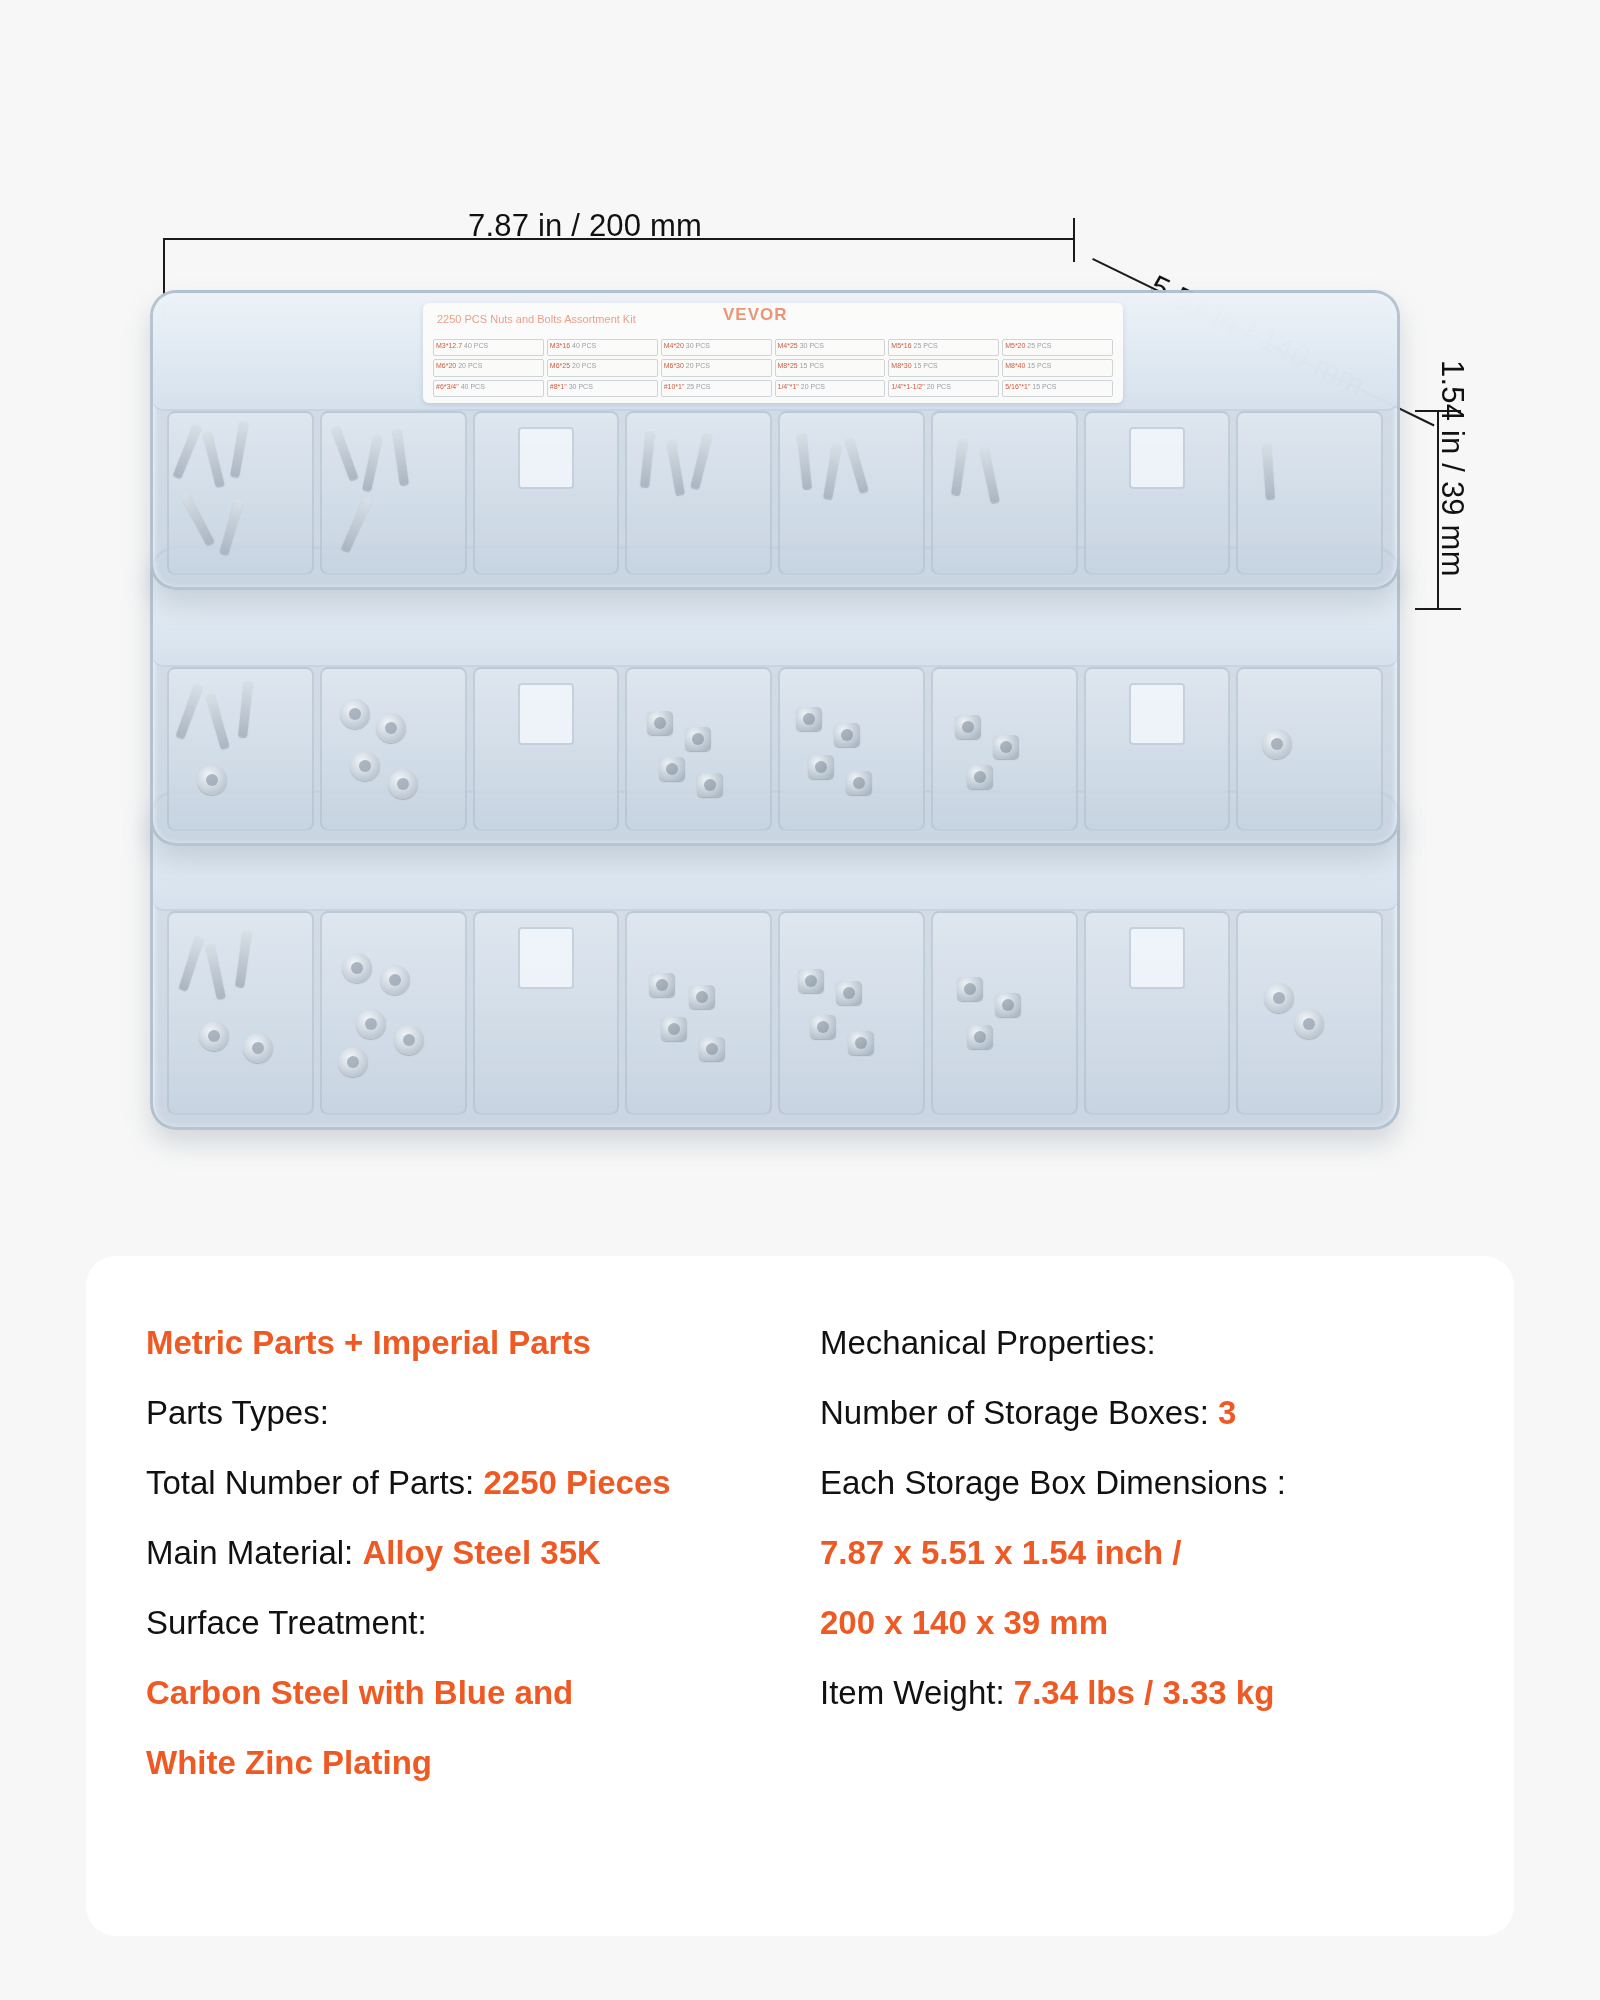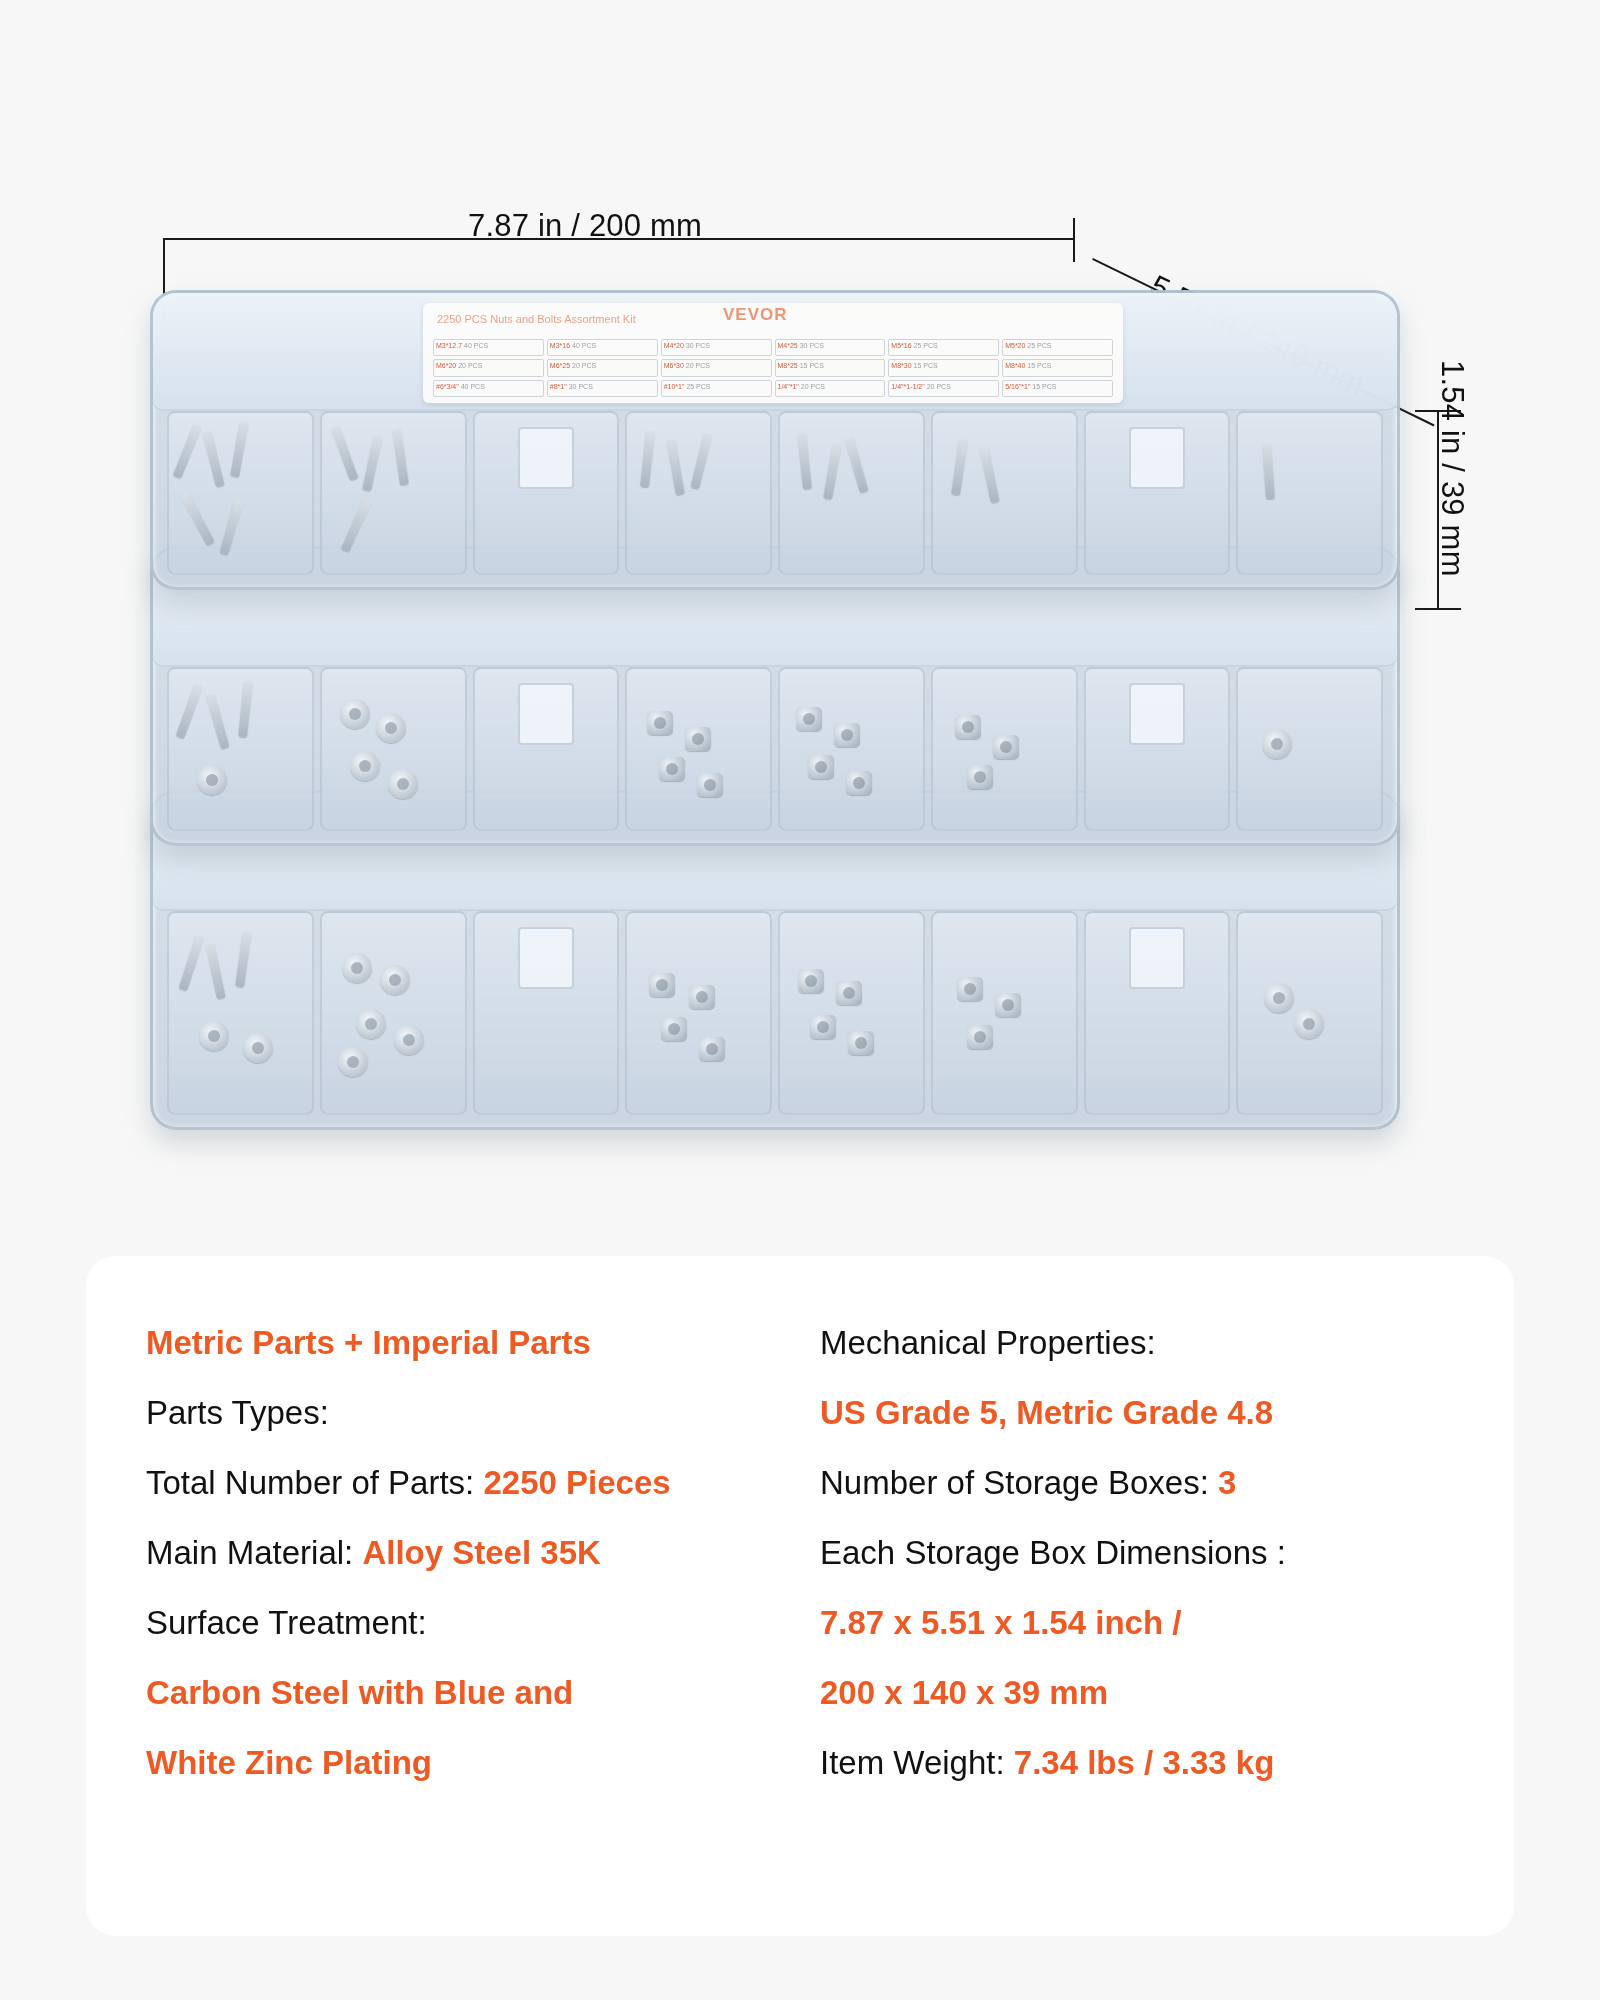--- a/index.html
+++ b/index.html
@@ -500,21 +500,20 @@
           <span>Surface Treatment:</span>
         </div>
         <div class="line hl-line">Carbon Steel with Blue and</div>
         <div class="line hl-line">White Zinc Plating</div>
       </div>
 
       <div class="col">
         <div class="line">
           <span>Mechanical Properties:</span>
         </div>
-        <div class="line hl-line">US Grade 5, Metric Grade 4.8</div>
         <div class="line">
           <span>Number of Storage Boxes: </span><span class="hl">3</span>
         </div>
         <div class="line">
           <span>Each Storage Box Dimensions :</span>
         </div>
         <div class="line hl-line">7.87 x 5.51 x 1.54 inch /</div>
         <div class="line hl-line">200 x 140 x 39 mm</div>
         <div class="line">
           <span>Item Weight: </span><span class="hl">7.34 lbs / 3.33 kg</span>

